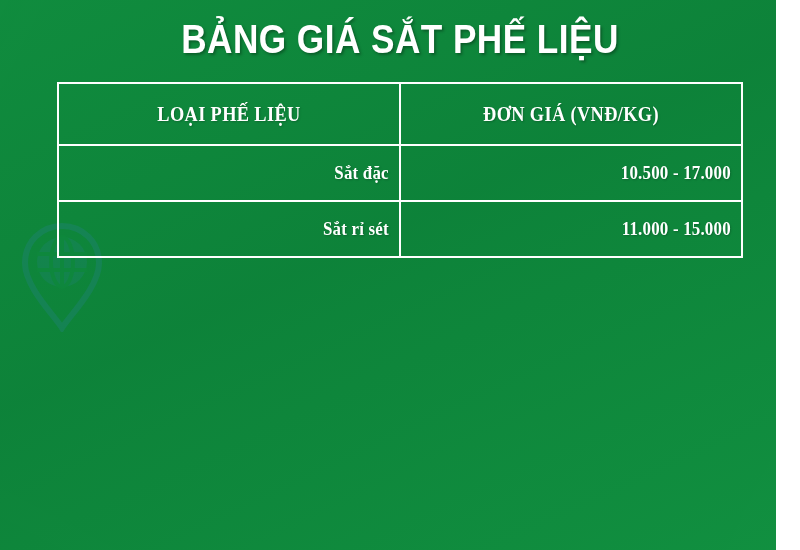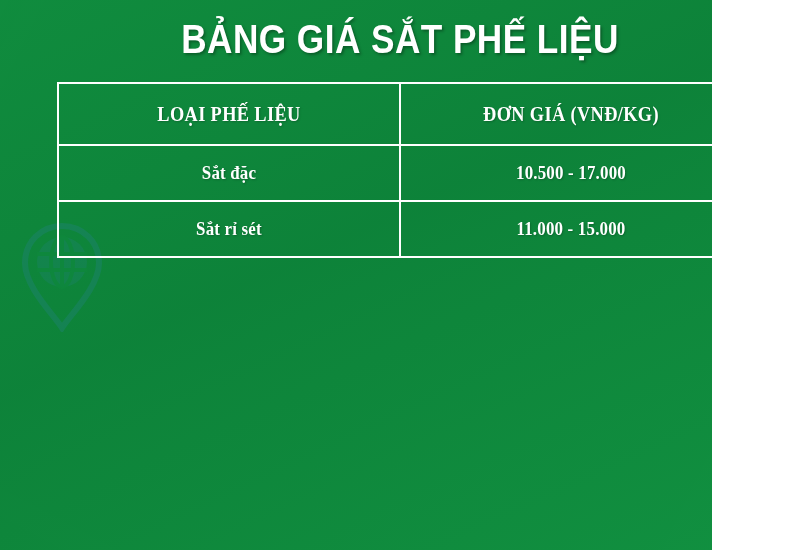--- a/index.html
+++ b/index.html
@@ -6,21 +6,21 @@
     margin: 0;
     padding: 0;
     background: #ffffff;
   }
   body {
     font-family: "Liberation Sans", "DejaVu Sans", sans-serif;
   }
 
   .poster {
     position: relative;
-    width: 712px;
+    width: 776px;
     height: 550px;
     overflow: hidden;
     background: #0f8e3f;
   }
 
   
   .texture {
     position: absolute;
     inset: 0;
     opacity: 0.16;
@@ -93,20 +93,21 @@
     letter-spacing: 0.4px;
     transform: scaleX(0.93);
     text-shadow: 1px 1px 2px rgba(0,0,0,0.22);
   }
   .price-table td {
     height: 54px;
     font-size: 18px;
     font-weight: 700;
     letter-spacing: 0.2px;
     text-shadow: 1px 1px 2px rgba(0,0,0,0.22);
+    text-align: right;
   }
   .cell-inner {
     display: block;
     transform: scaleX(0.94);
   }
 </style>
 </head>
 <body>
 
 <div class="poster">

